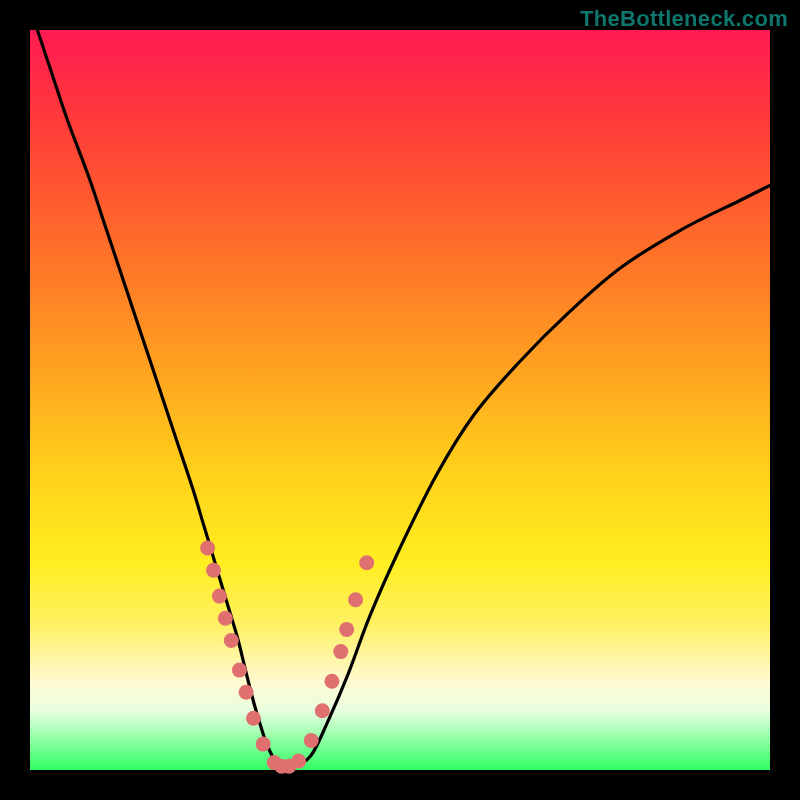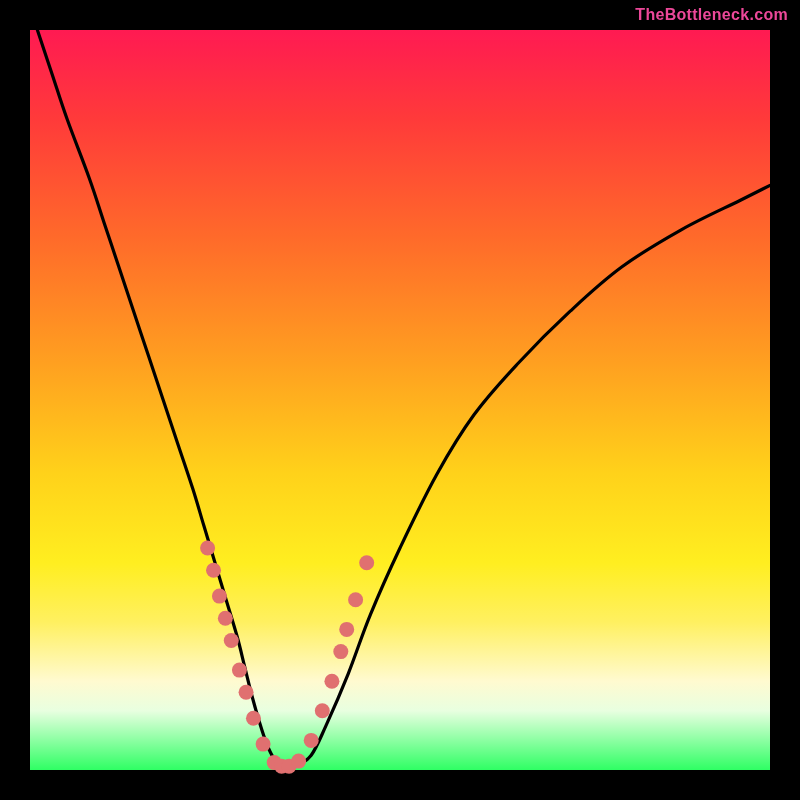--- a/index.html
+++ b/index.html
@@ -32,23 +32,23 @@
       #fff060 80%,
       #fffad0 88%,
       #e8ffe0 92%,
       #2fff64 100%);
   }
   .watermark {
     position: absolute;
     top: 6px;
     right: 12px;
     font-family: Arial, Helvetica, sans-serif;
-    font-size: 16px;
+    font-size: 22px;
     font-weight: 600;
-    color: #ec4899;
+    color: #0f766e;
     letter-spacing: 0.3px;
     user-select: none;
   }
   svg.curve {
     position: absolute;
     left: 0;
     top: 0;
     width: 740px;
     height: 740px;
     overflow: visible;

